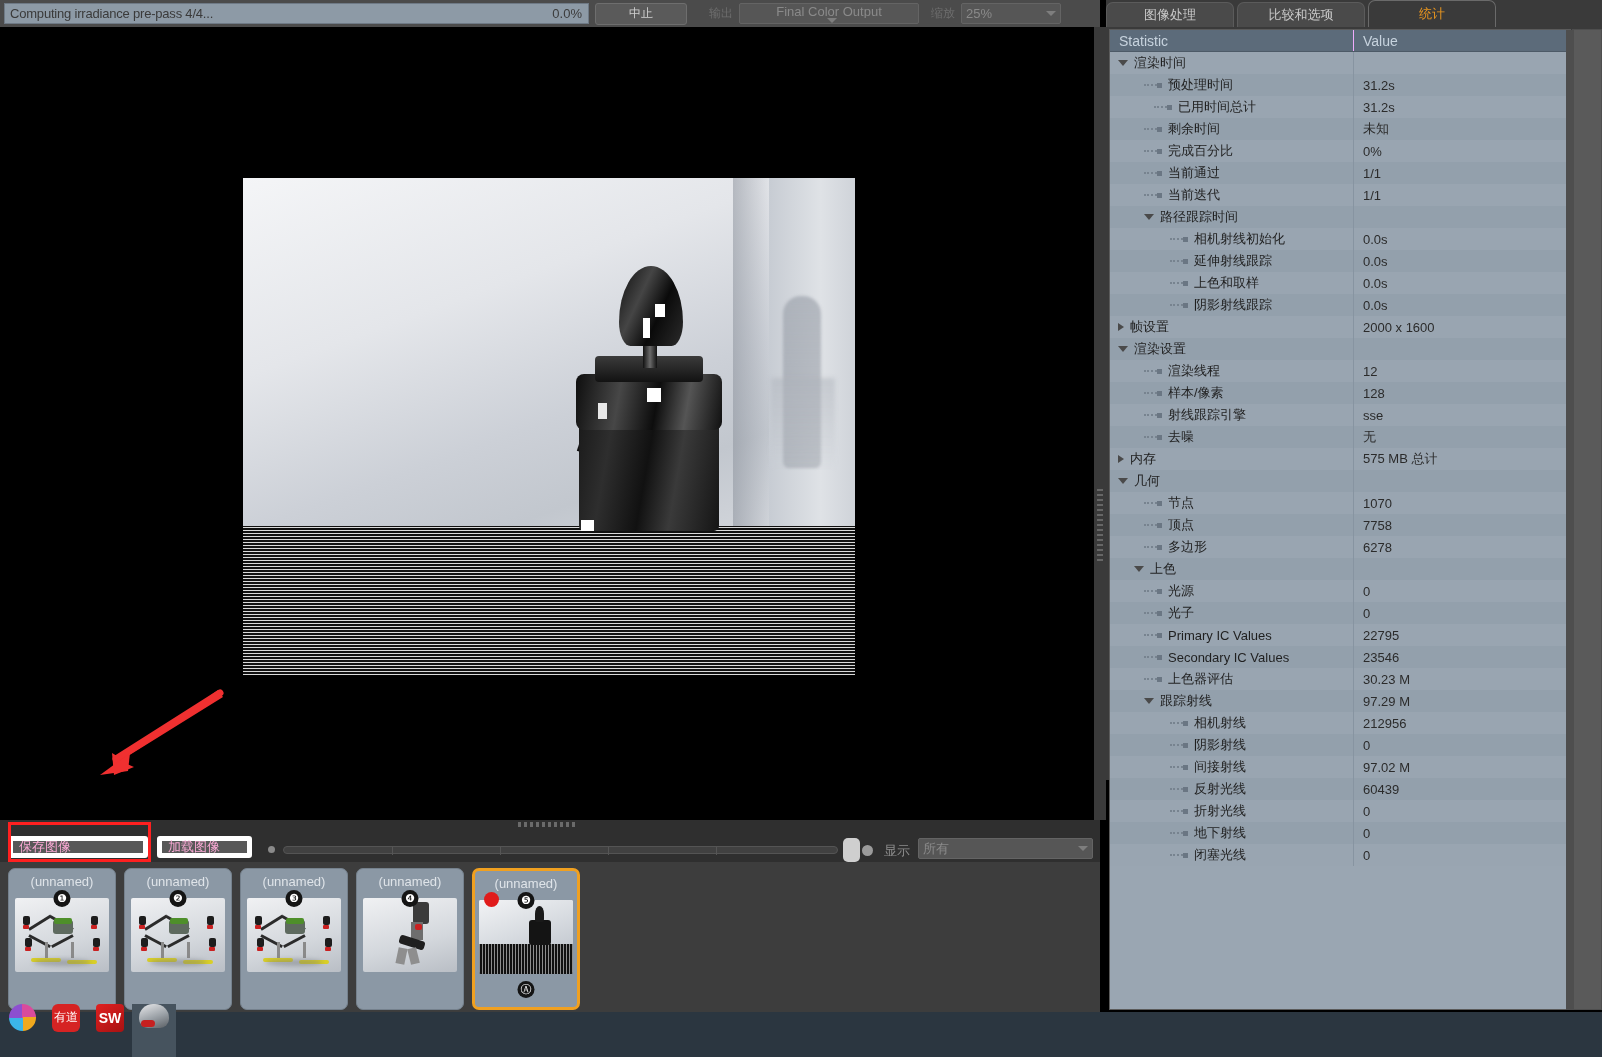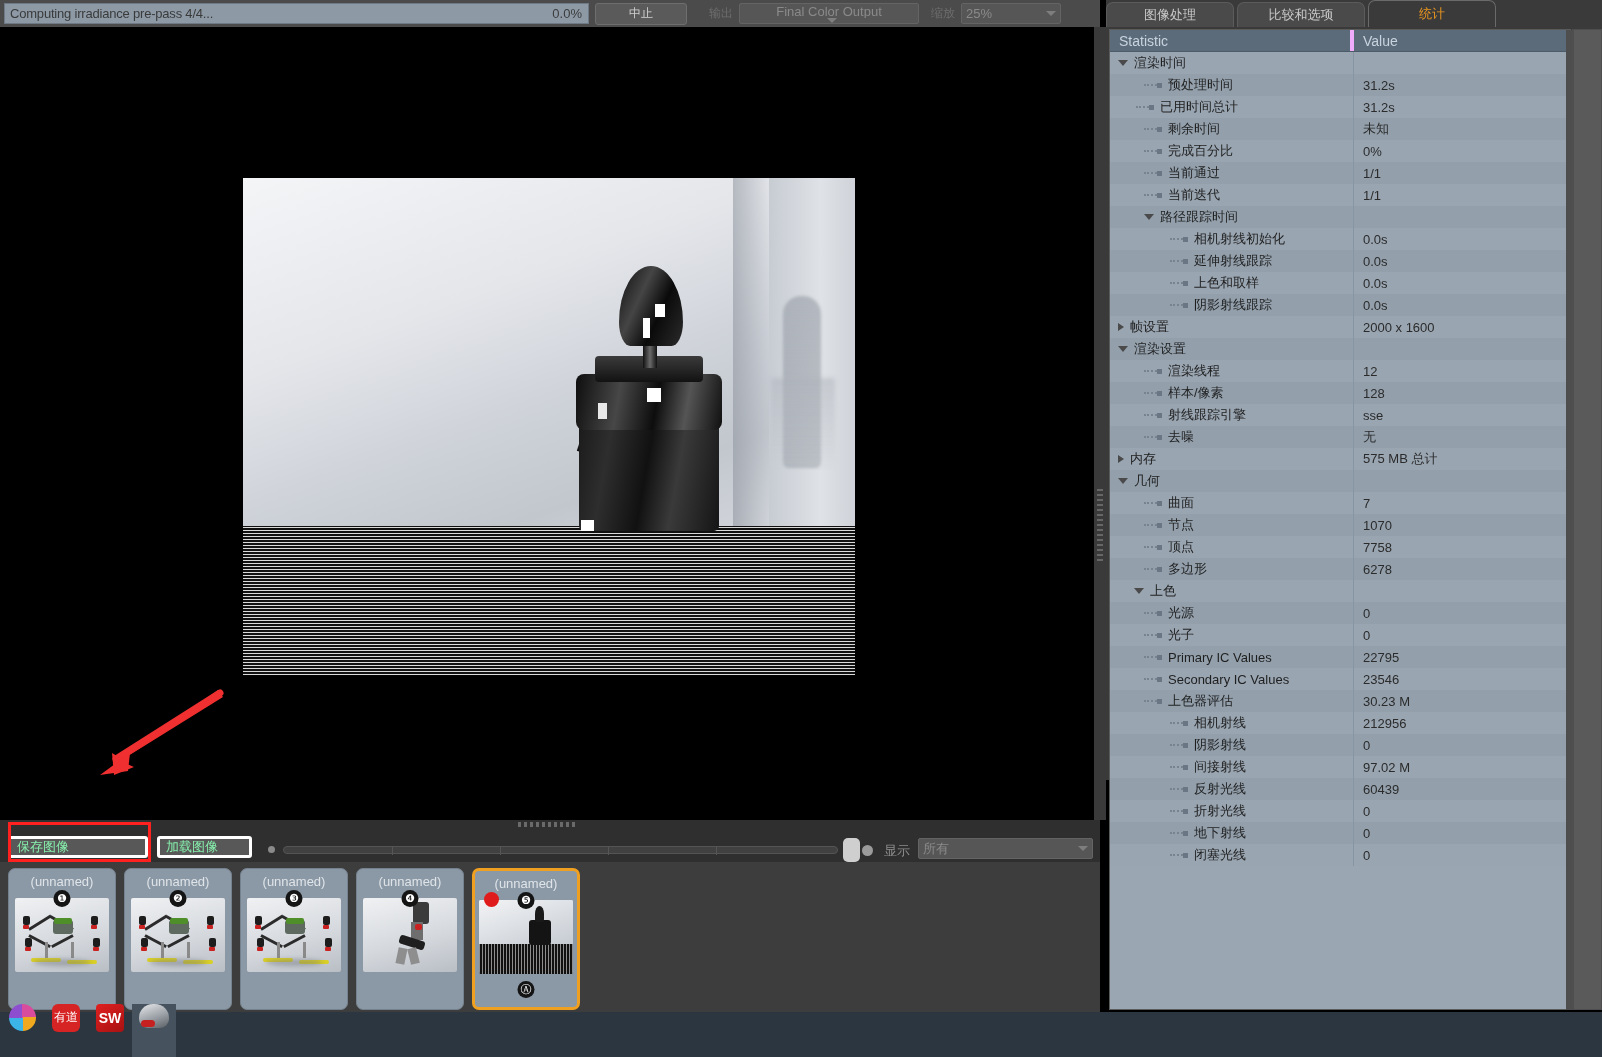--- a/index.html
+++ b/index.html
@@ -62,22 +62,22 @@
   .spec3{position:absolute;left:404px;top:210px;width:14px;height:14px;background:#fff;}
   .spec4{position:absolute;left:355px;top:225px;width:9px;height:16px;background:#e9e9e9;}
   .spec5{position:absolute;left:338px;top:342px;width:13px;height:11px;background:#fff;}
   .legs{position:absolute;left:330px;top:232px;width:152px;height:44px;}
   .leg{position:absolute;width:8px;height:40px;background:linear-gradient(180deg,#6a6a6a,#0d0d0d);transform-origin:top center;}
 
   
   .toolbar{position:absolute;left:0;top:820px;width:1100px;height:42px;background:#2f2f2f;}
   .grip{position:absolute;left:518px;top:2px;width:60px;height:5px;
         background:repeating-linear-gradient(90deg,#6a6a6a 0 3px,#2f2f2f 3px 6px);}
-  .tb-btn{position:absolute;top:16px;height:22px;background:#585858;border:3px solid #ffffff;
-          border-radius:3px;color:#86efac;font-size:13px;display:flex;align-items:center;padding-left:6px;}
+  .tb-btn{position:absolute;top:16px;height:22px;background:#585858;border:5px solid #ffffff;
+          border-radius:3px;color:#f9a8d4;font-size:13px;display:flex;align-items:center;padding-left:6px;}
   #save-image-btn{left:8px;width:140px;}
   #load-image-btn{left:157px;width:95px;}
   .slider-track{position:absolute;left:283px;top:26px;width:555px;height:8px;background:#414141;
                 border:1px solid #545454;border-radius:4px;}
   .slider-tick{position:absolute;top:0;width:1px;height:8px;background:#565656;}
   .slider-dot{position:absolute;left:268px;top:26px;width:7px;height:7px;border-radius:50%;background:#8a8a8a;}
   .slider-knob{position:absolute;left:843px;top:18px;width:17px;height:24px;border-radius:5px;background:#cfcfcf;}
   .slider-dot2{position:absolute;left:862px;top:25px;width:11px;height:11px;border-radius:50%;background:#9b9b9b;}
   .show-label{position:absolute;left:884px;top:22px;color:#8d8d8d;font-size:13px;}
   #display-filter-combo{position:absolute;left:918px;top:18px;width:175px;}
@@ -123,21 +123,21 @@
   .statpanel{position:absolute;left:1106px;top:0;width:496px;height:780px;background:#3a3a3a;}
   .tabrow{position:absolute;left:0;top:0;width:496px;height:27px;display:flex;align-items:flex-end;}
   .tab{height:25px;min-width:128px;padding:0 14px;background:#4a4a4a;border:1px solid #5b5b5b;
        border-bottom:none;border-radius:7px 7px 0 0;color:#c9c9c9;font-size:13px;
        display:flex;align-items:center;justify-content:center;margin-right:3px;}
   .tab.active{background:#3a3a3a;color:#e8951f;border-color:#6a6a6a;height:27px;}
   .table-wrap{position:absolute;left:3px;top:29px;width:462px;height:981px;
               border:1px solid #5b5b5b;background:#9aa6b2;overflow:hidden;}
   .thead{display:flex;height:22px;background:#5c6b7a;border-bottom:1px solid #4d5a67;}
   .th{color:#c7d3de;font-size:14px;padding-left:9px;display:flex;align-items:center;}
-  .th.c1{width:244px;border-right:4px solid #f0abfc;}
+  .th.c1{width:244px;border-right:1px solid #f0abfc;}
   .th.c2{flex:1;}
   .trow{display:flex;height:22px;align-items:center;}
   .trow:nth-child(odd){background:#99a5b1;}
   .trow:nth-child(even){background:#93a0ac;}
   .tc1{width:244px;display:flex;align-items:center;height:100%;border-right:1px solid #8794a1;position:relative;}
   .tc2{flex:1;color:#2b2b2b;font-size:13px;padding-left:9px;white-space:nowrap;}
   .tw-arrow{width:0;height:0;border-left:6px solid #4a4a4a;border-top:4px solid transparent;
             border-bottom:4px solid transparent;}
   .tw-arrow.open{border-left:5px solid transparent;border-right:5px solid transparent;
                  border-top:6px solid #4a4a4a;border-bottom:none;}
@@ -363,21 +363,21 @@
           </div>
           <div class="trow">
             <div class="tc1" style="padding-left: 34px;">
               <span class="tw-dots"></span>
               <span class="tw-leaf"></span>
               <span class="tlabel">预处理时间</span>
             </div>
             <div class="tc2">31.2s</div>
           </div>
           <div class="trow">
-            <div class="tc1" style="padding-left: 26px;">
+            <div class="tc1" style="padding-left: 44px;">
               <span class="tw-dots"></span>
               <span class="tw-leaf"></span>
               <span class="tlabel">已用时间总计</span>
             </div>
             <div class="tc2">31.2s</div>
           </div>
           <div class="trow">
             <div class="tc1" style="padding-left: 34px;">
               <span class="tw-dots"></span>
               <span class="tw-leaf"></span>
@@ -505,28 +505,20 @@
             <div class="tc1" style="padding-left: 8px;">
               <span class="tw-arrow open"></span>
               <span class="tlabel">几何</span>
             </div>
             <div class="tc2"></div>
           </div>
           <div class="trow">
             <div class="tc1" style="padding-left: 34px;">
               <span class="tw-dots"></span>
               <span class="tw-leaf"></span>
-              <span class="tlabel">曲面</span>
-            </div>
-            <div class="tc2">7</div>
-          </div>
-          <div class="trow">
-            <div class="tc1" style="padding-left: 34px;">
-              <span class="tw-dots"></span>
-              <span class="tw-leaf"></span>
               <span class="tlabel">节点</span>
             </div>
             <div class="tc2">1070</div>
           </div>
           <div class="trow">
             <div class="tc1" style="padding-left: 34px;">
               <span class="tw-dots"></span>
               <span class="tw-leaf"></span>
               <span class="tlabel">顶点</span>
             </div>
@@ -579,20 +571,27 @@
             </div>
             <div class="tc2">23546</div>
           </div>
           <div class="trow">
             <div class="tc1" style="padding-left: 34px;">
               <span class="tw-dots"></span>
               <span class="tw-leaf"></span>
               <span class="tlabel">上色器评估</span>
             </div>
             <div class="tc2">30.23 M</div>
+          </div>
+          <div class="trow">
+            <div class="tc1" style="padding-left: 34px;">
+              <span class="tw-arrow open"></span>
+              <span class="tlabel">跟踪射线</span>
+            </div>
+            <div class="tc2">97.29 M</div>
           </div>
           <div class="trow">
             <div class="tc1" style="padding-left: 60px;">
               <span class="tw-dots"></span>
               <span class="tw-leaf"></span>
               <span class="tlabel">相机射线</span>
             </div>
             <div class="tc2">212956</div>
           </div>
           <div class="trow">

